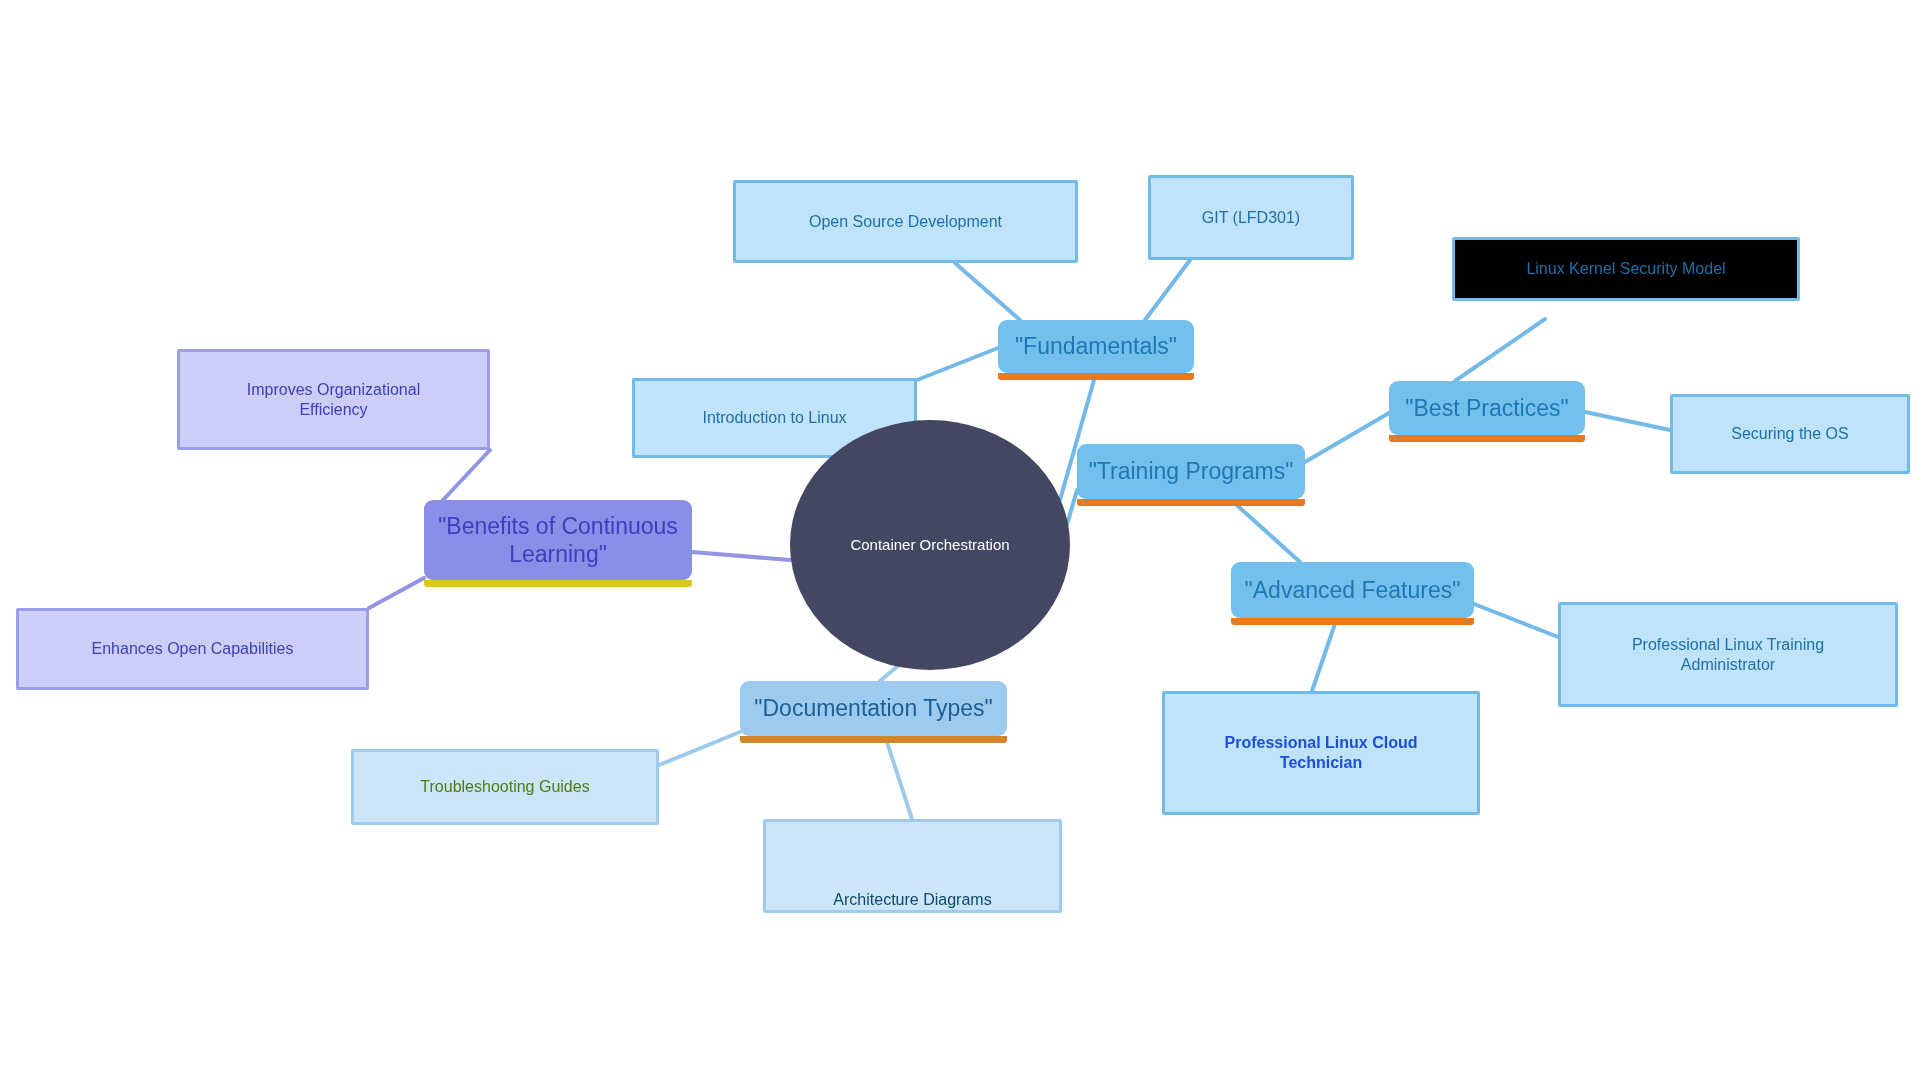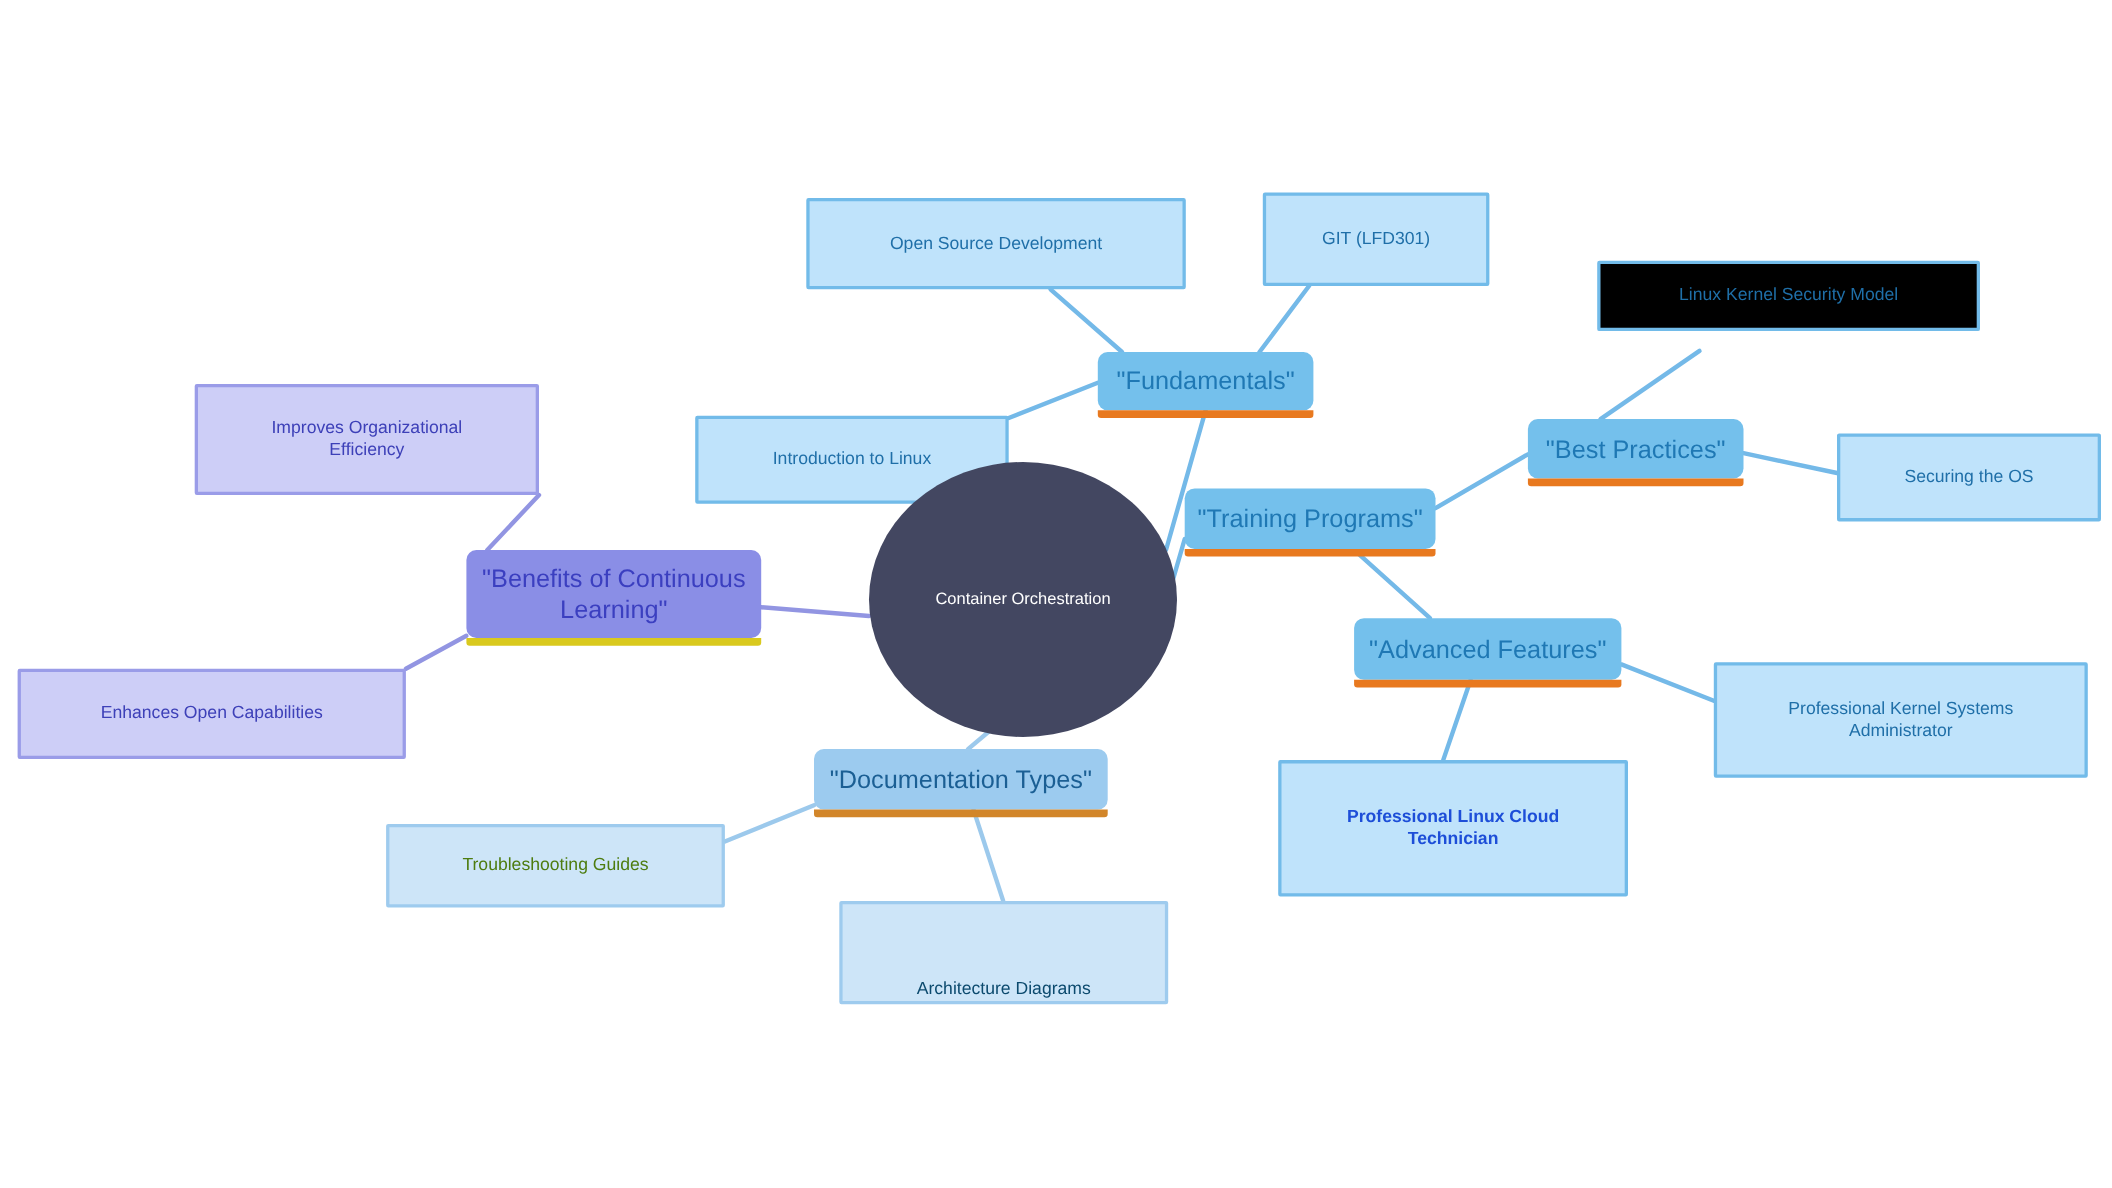--- a/index.html
+++ b/index.html
@@ -102,21 +102,21 @@
       <div class="node root" style="left: 790px; top: 420px; width: 280px; height: 250px; background: rgb(67, 71, 97); color: rgb(255, 255, 255);"><span>Container Orchestration</span></div>
       <div class="node branch" style="left: 998px; top: 320px; width: 196px; height: 53px; background: rgb(116, 192, 236); color: rgb(31, 120, 180);"><span>"Fundamentals"</span><div class="underline" style="background: rgb(232, 121, 31);"></div></div>
       <div class="node leaf" style="left: 733px; top: 180px; width: 345px; height: 83px; background: rgb(191, 227, 251); border-color: rgb(114, 187, 233); color: rgb(31, 111, 168);"><span>Open Source Development</span></div>
       <div class="node leaf" style="left: 1148px; top: 175px; width: 206px; height: 85px; background: rgb(191, 227, 251); border-color: rgb(114, 187, 233); color: rgb(31, 111, 168);"><span>GIT (LFD301)</span></div>
       <div class="node leaf" style="left: 632px; top: 342px; width: 285px; height: 80px; background: rgb(191, 227, 251); border-color: rgb(114, 187, 233); color: rgb(31, 111, 168); margin-top: 36px;"><span>Introduction to Linux</span></div>
       <div class="node branch" style="left: 1077px; top: 444px; width: 228px; height: 55px; background: rgb(116, 192, 236); color: rgb(31, 120, 180);"><span>"Training Programs"</span><div class="underline" style="background: rgb(232, 121, 31);"></div></div>
       <div class="node branch" style="left: 1389px; top: 381px; width: 196px; height: 54px; background: rgb(116, 192, 236); color: rgb(31, 120, 180);"><span>"Best Practices"</span><div class="underline" style="background: rgb(232, 121, 31);"></div></div>
       <div class="node leaf" style="left: 1452px; top: 237px; width: 348px; height: 64px; background: #000000; border-color: rgb(114, 187, 233); color: rgb(31, 111, 168);"><span>Linux Kernel Security Model</span></div>
       <div class="node leaf" style="left: 1670px; top: 394px; width: 240px; height: 80px; background: rgb(191, 227, 251); border-color: rgb(114, 187, 233); color: rgb(31, 111, 168); align-items: center;"><span>Securing the OS</span></div>
       <div class="node branch" style="left: 1231px; top: 562px; width: 243px; height: 56px; background: rgb(116, 192, 236); color: rgb(31, 120, 180);"><span>"Advanced Features"</span><div class="underline" style="background: rgb(232, 121, 31);"></div></div>
-      <div class="node leaf" style="left: 1558px; top: 602px; width: 340px; height: 105px; background: rgb(191, 227, 251); border-color: rgb(114, 187, 233); color: rgb(31, 111, 168);"><span>Professional Kernel Systems
+      <div class="node leaf" style="left: 1558px; top: 602px; width: 340px; height: 105px; background: rgb(191, 227, 251); border-color: rgb(114, 187, 233); color: rgb(31, 111, 168);"><span>Professional Linux Training
 Administrator</span></div>
       <div class="node leaf" style="left: 1162px; top: 691px; width: 318px; height: 124px; background: rgb(191, 227, 251); border-color: rgb(114, 187, 233); color: #1d4ed8; font-weight: bold;"><span>Professional Linux Cloud
 Technician</span></div>
       <div class="node branch" style="left: 740px; top: 681px; width: 267px; height: 55px; background: rgb(156, 203, 239); color: rgb(27, 95, 148);"><span>"Documentation Types"</span><div class="underline" style="background: rgb(210, 134, 42);"></div></div>
       <div class="node leaf" style="left: 351px; top: 749px; width: 308px; height: 76px; background: rgb(205, 229, 248); border-color: rgb(158, 203, 238); color: #4d7c0f; justify-content: center;"><span>Troubleshooting Guides</span></div>
       <div class="node leaf" style="left: 763px; top: 819px; width: 299px; height: 94px; background: rgb(205, 229, 248); border-color: rgb(158, 203, 238); color: #0c4a6e; align-items: flex-end;"><span>Architecture Diagrams</span></div>
       <div class="node branch" style="left: 424px; top: 500px; width: 268px; height: 80px; background: rgb(138, 142, 230); color: rgb(59, 63, 192);"><span>"Benefits of Continuous
 Learning"</span><div class="underline" style="background: rgb(217, 201, 30);"></div></div>
       <div class="node leaf" style="left: 177px; top: 349px; width: 313px; height: 101px; background: rgb(205, 206, 247); border-color: rgb(154, 156, 232); color: rgb(61, 64, 184);"><span>Improves Organizational
 Efficiency</span></div>

